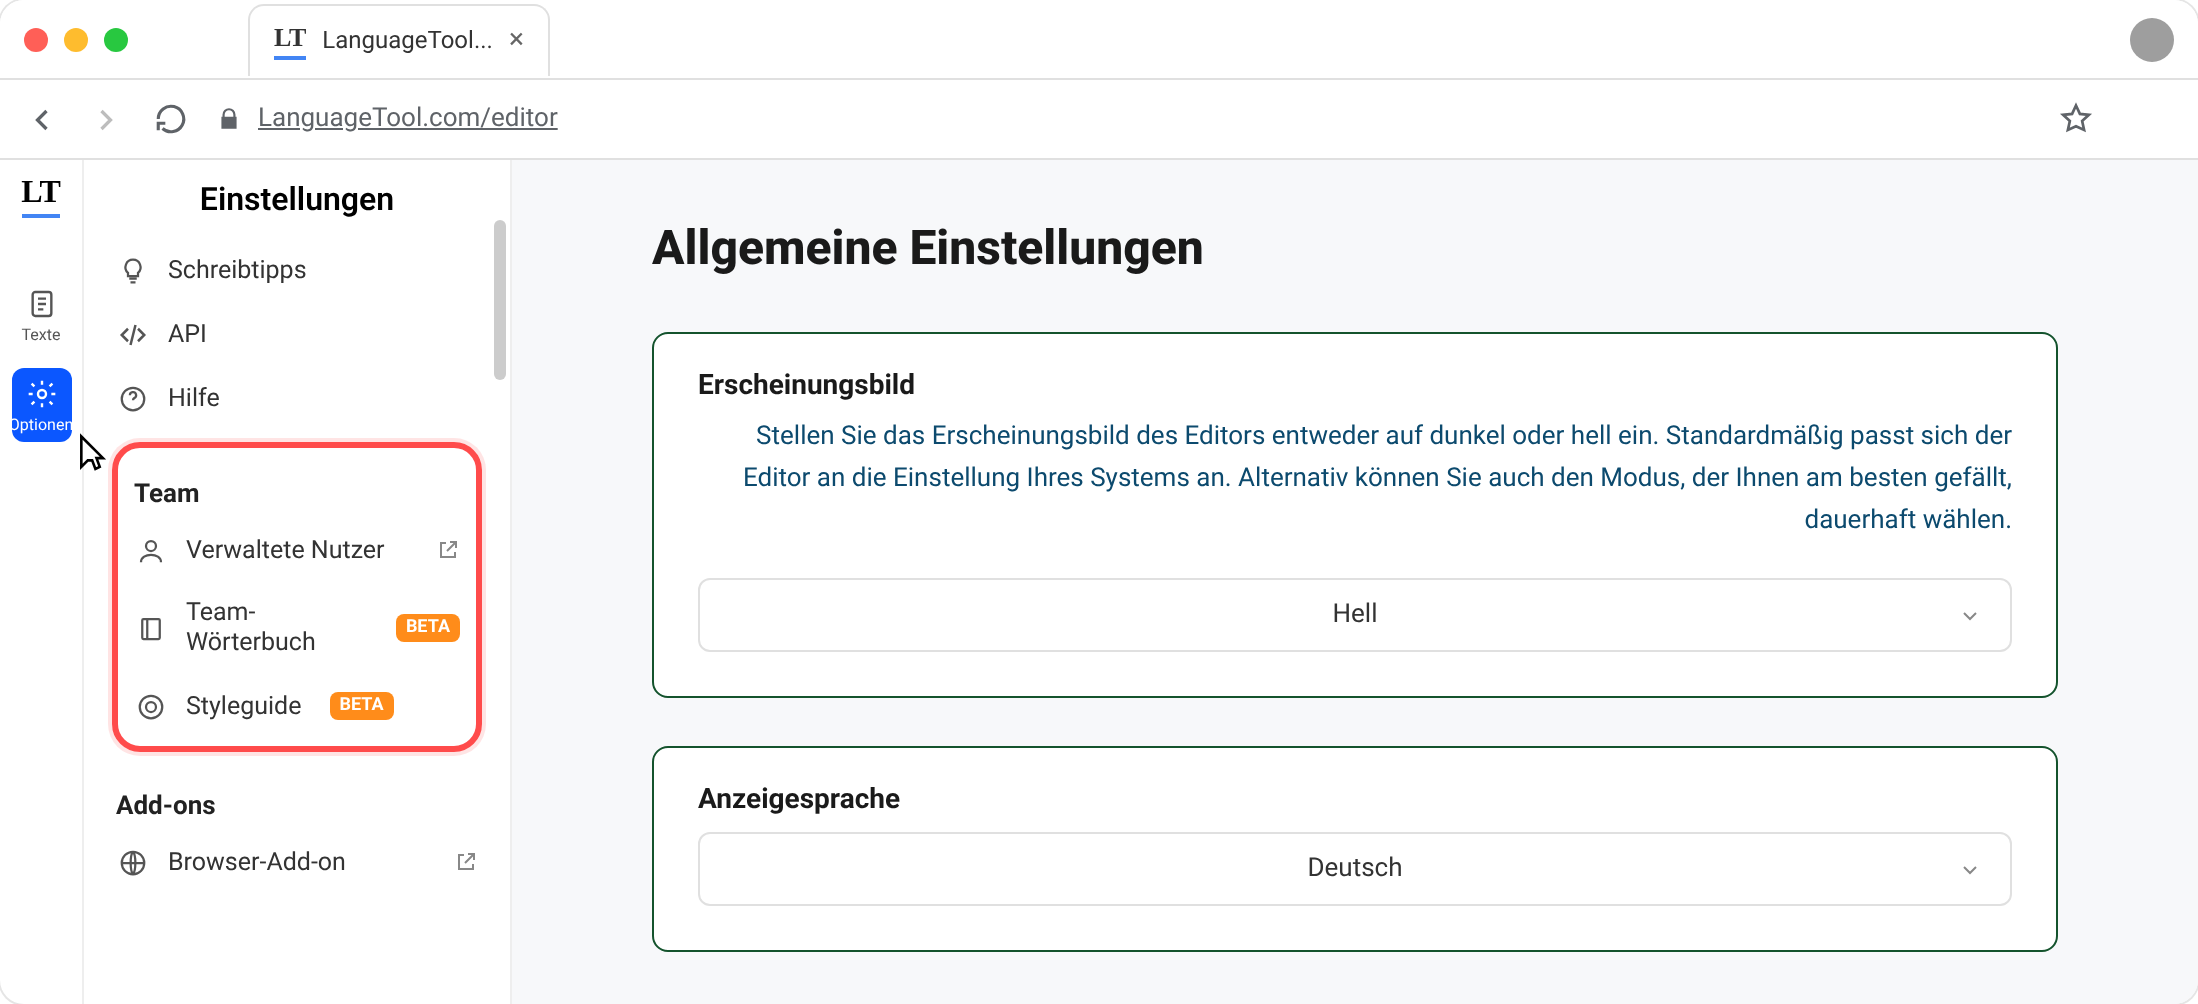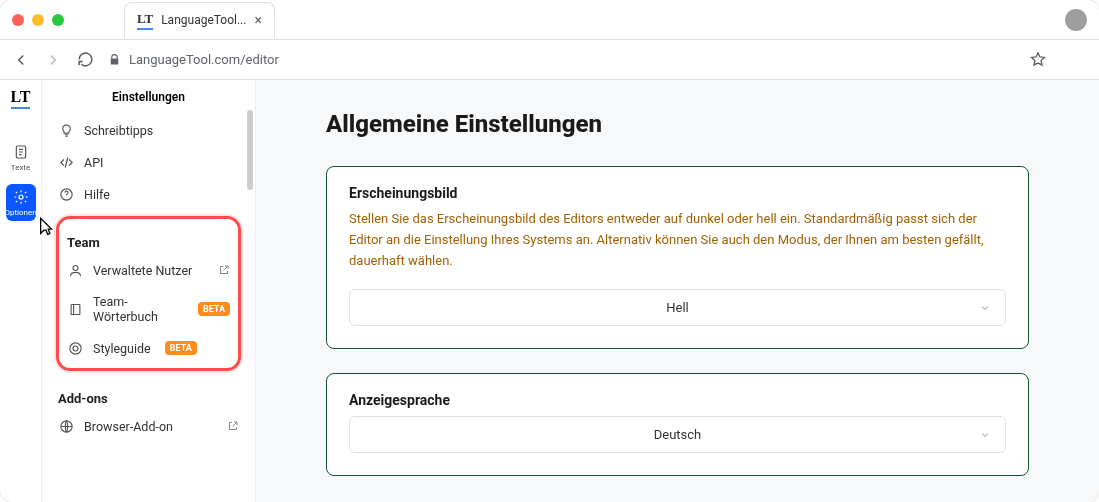--- a/index.html
+++ b/index.html
@@ -10,46 +10,46 @@
 .dot { width: 12px; height: 12px; border-radius: 50%; }
 .red { background: #ff5f57; }
 .yellow { background: #febc2e; }
 .green { background: #28c840; }
 .tab { display: flex; align-items: center; gap: 8px; margin-left: 60px; padding: 8px 12px; border: 1px solid #e0e0e0; border-bottom: none; border-radius: 8px 8px 0 0; font-size: 12px; color: #333; }
 .tab-lt { font-family: serif; font-weight: bold; font-size: 13px; border-bottom: 2px solid #4285f4; padding-bottom: 1px; }
 .tab-close { color: #666; font-size: 14px; line-height: 1; }
 .addrbar { height: 40px; display: flex; align-items: center; padding: 0 12px; gap: 14px; border-bottom: 1px solid #e0e0e0; }
 .navicon { width: 18px; height: 18px; color: #5f6368; display: flex; align-items: center; justify-content: center; }
 .navicon.disabled { color: #bdbdbd; }
-.addr { flex: 1; display: flex; align-items: center; gap: 8px; font-size: 13px; color: #5f6368; }
+.addr { flex: 1; display: flex; align-items: center; gap: 8px; font-size: 13px; color: #5f6368; text-decoration: underline; }
 .lock { font-size: 12px; }
 .star { margin-right: 40px; }
 .avatar-dot { width: 22px; height: 22px; border-radius: 50%; background: #9e9e9e; margin-left: auto; }
 .content { display: flex; height: calc(502px - 80px); }
 .rail { width: 42px; border-right: 1px solid #eee; display: flex; flex-direction: column; align-items: center; padding-top: 8px; gap: 8px; position: relative; }
 .rail-logo { font-family: serif; font-weight: bold; font-size: 16px; border-bottom: 2px solid #4285f4; padding-bottom: 1px; }
 .rail-item { width: 30px; display: flex; flex-direction: column; align-items: center; gap: 2px; font-size: 8px; color: #555; padding: 4px 0; border-radius: 6px; }
 .rail-item.active { background: #0b57ff; color: #fff; }
 .rail-item .ico { width: 18px; height: 18px; display: flex; align-items: center; justify-content: center; }
 .cursor { position: absolute; left: 32px; top: 135px; z-index: 10; }
 .sidebar { width: 214px; border-right: 1px solid #eee; position: relative; overflow: hidden; }
 .sb-scroll { position: absolute; right: 2px; top: 30px; width: 6px; height: 80px; background: #ccc; border-radius: 3px; }
-.sb-title { font-size: 12px; font-weight: 600; text-align: center; padding: 10px 0; }
+.sb-title { font-size: 16px; font-weight: 600; text-align: center; padding: 10px 0; }
 .sb-list { padding: 0 12px; }
 .sb-item { display: flex; align-items: center; gap: 10px; padding: 8px 4px; font-size: 12.5px; color: #333; }
 .sb-item .ico { width: 16px; height: 16px; color: #555; display: flex; align-items: center; justify-content: center; flex-shrink: 0; }
 .sb-item .ext { margin-left: auto; color: #888; }
 .sb-section { font-size: 13px; font-weight: 700; padding: 10px 4px 4px; color: #222; }
 .team-box { border: 3px solid #ff4b4b; border-radius: 14px; padding: 6px 4px 4px; margin: 6px 2px 10px; box-shadow: 0 0 0 2px rgba(255,75,75,0.15); }
 .badge { background: #ff8c1a; color: #fff; font-size: 9px; font-weight: 700; padding: 2px 5px; border-radius: 4px; margin-left: 4px; }
 .main { flex: 1; background: #f7f8fa; overflow: auto; padding: 30px 70px; }
 .page-title { font-size: 24px; font-weight: 800; color: #1a1a1a; margin-bottom: 28px; }
 .card { background: #fff; border: 1px solid #14532d; border-radius: 8px; padding: 18px 22px 22px; margin-bottom: 24px; }
 .card-title { font-size: 14px; font-weight: 700; margin-bottom: 8px; color: #1a1a1a; }
-.card-desc { font-size: 13px; color: #a16207; line-height: 1.6; margin-bottom: 18px; }
+.card-desc { font-size: 13px; color: #0c4a6e; line-height: 1.6; margin-bottom: 18px; text-align: right; }
 .select { border: 1px solid #e0e0e0; border-radius: 6px; padding: 10px 14px; font-size: 13px; color: #333; display: flex; align-items: center; justify-content: center; position: relative; }
 .select .chev { position: absolute; right: 14px; color: #888; }
 svg { display: block; }
 </style>
 </head>
 <body>
 
 <div class="window">
   <div class="titlebar">
     <div class="traffic">

